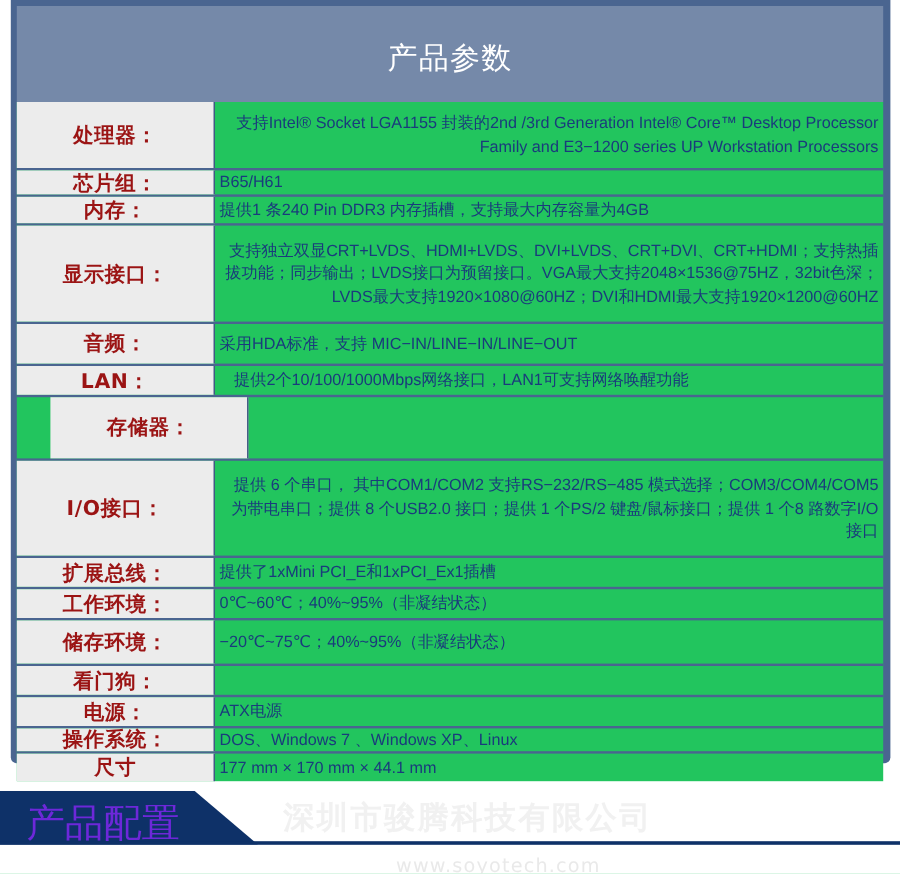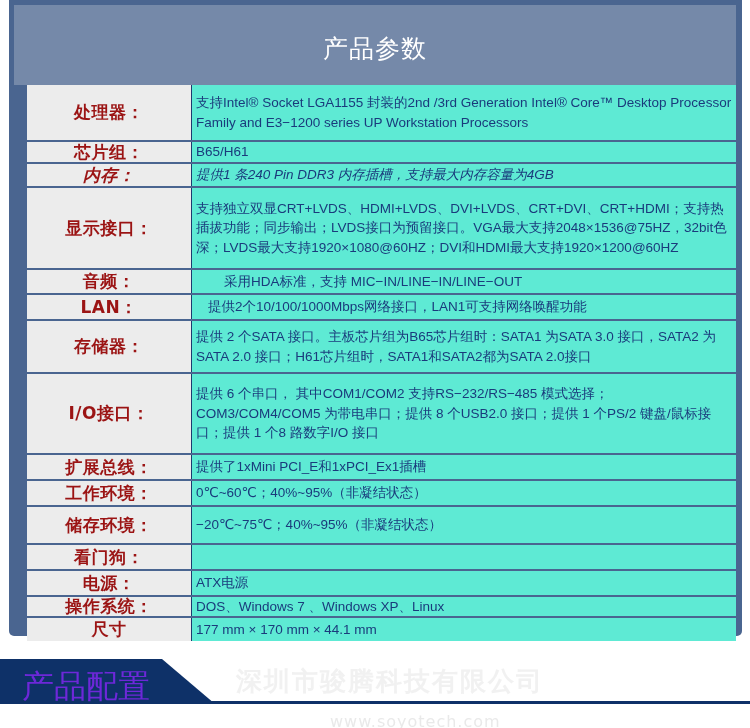--- a/index.html
+++ b/index.html
@@ -3,30 +3,31 @@
   <meta charset="utf-8">
   <style>
     * { box-sizing: border-box; margin: 0; padding: 0; }
     html, body { width: 750px; height: 728px; background: #ffffff; overflow: hidden; }
     body { position: relative; font-family: "DejaVu Sans", "Liberation Sans", sans-serif; }
 
     .frame {
       position: absolute; left: 9px; top: 0; width: 733px; height: 636px;
       background: #4a6590; border-radius: 0 0 5px 5px;
       padding: 5px 6px 4px 5px;
+      text-align: right;
     }
     .header {
       height: 80px; background: #7589a9;
       display: flex; align-items: center; justify-content: center;
     }
     .header-title {
       color: #ffffff; font-size: 25px; letter-spacing: 1px;
       margin-top: 6px;
     }
-    .table { background: #5eead4; margin-left: 13px; }
+    .table { background: #22c55e; }
     .row {
       display: flex; border-top: 2px solid #4a6590;
     }
     .row:first-child { border-top: none; }
     .label {
       width: 165px; flex: none; background: #ececec;
       color: #9b1414; font-weight: bold; font-size: 17px;
       display: flex; align-items: center; justify-content: center;
       border-right: 1px solid #1e3a6e;
       letter-spacing: 0.5px;
@@ -74,49 +75,46 @@
         <div class="value">
           <span>支持Intel® Socket LGA1155 封装的2nd /3rd Generation Intel® Core™ Desktop Processor Family and E3−1200 series UP Workstation Processors</span>
         </div>
       </div>
       <div class="row" style="height: 22px;">
         <div class="label">芯片组：</div>
         <div class="value">
           <span>B65/H61</span>
         </div>
       </div>
-      <div class="row" style="height: 24px; font-style: italic;">
+      <div class="row" style="height: 24px;">
         <div class="label">内存：</div>
         <div class="value">
           <span>提供1 条240 Pin DDR3 内存插槽，支持最大内存容量为4GB</span>
         </div>
       </div>
       <div class="row" style="height: 82px;">
         <div class="label">显示接口：</div>
         <div class="value">
           <span>支持独立双显CRT+LVDS、HDMI+LVDS、DVI+LVDS、CRT+DVI、CRT+HDMI；支持热插拔功能；同步输出；LVDS接口为预留接口。VGA最大支持2048×1536@75HZ，32bit色深；LVDS最大支持1920×1080@60HZ；DVI和HDMI最大支持1920×1200@60HZ</span>
         </div>
       </div>
-      <div class="row" style="height: 25px; gap: 28px;">
+      <div class="row" style="height: 35px;">
         <div class="label">音频：</div>
         <div class="value">
           <span>采用HDA标准，支持 MIC−IN/LINE−IN/LINE−OUT</span>
         </div>
       </div>
       <div class="row" style="height: 26px; gap: 12px;">
         <div class="label">LAN：</div>
         <div class="value">
           <span>提供2个10/100/1000Mbps网络接口，LAN1可支持网络唤醒功能</span>
         </div>
       </div>
-      <div class="row" style="height: 53px;">
+      <div class="row" style="height: 53px; padding-left: 28px;">
         <div class="label">存储器：</div>
-        <div class="value">
-          <span>提供 2 个SATA 接口。主板芯片组为B65芯片组时：SATA1 为SATA 3.0 接口，SATA2 为SATA 2.0 接口；H61芯片组时，SATA1和SATA2都为SATA 2.0接口</span>
-        </div>
       </div>
       <div class="row" style="height: 81px;">
         <div class="label">I/O接口：</div>
         <div class="value">
           <span>提供 6 个串口， 其中COM1/COM2 支持RS−232/RS−485 模式选择；COM3/COM4/COM5 为带电串口；提供 8 个USB2.0 接口；提供 1 个PS/2 键盘/鼠标接口；提供 1 个8 路数字I/O 接口</span>
         </div>
       </div>
       <div class="row" style="height: 26px;">
         <div class="label">扩展总线：</div>
         <div class="value">

